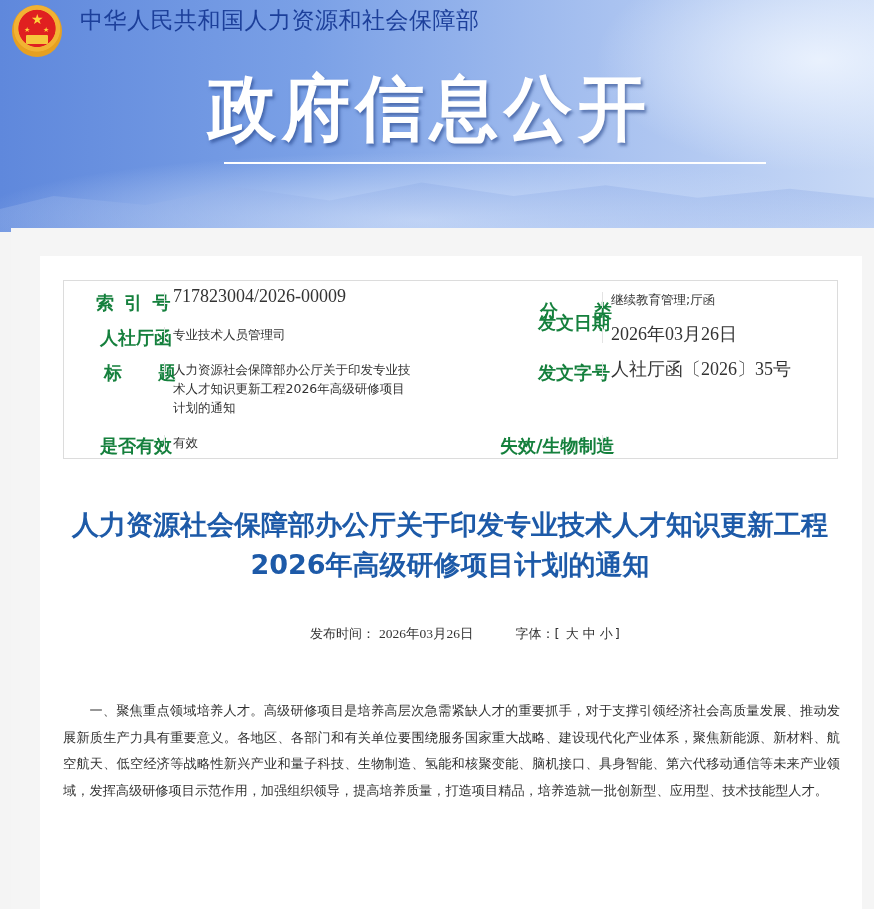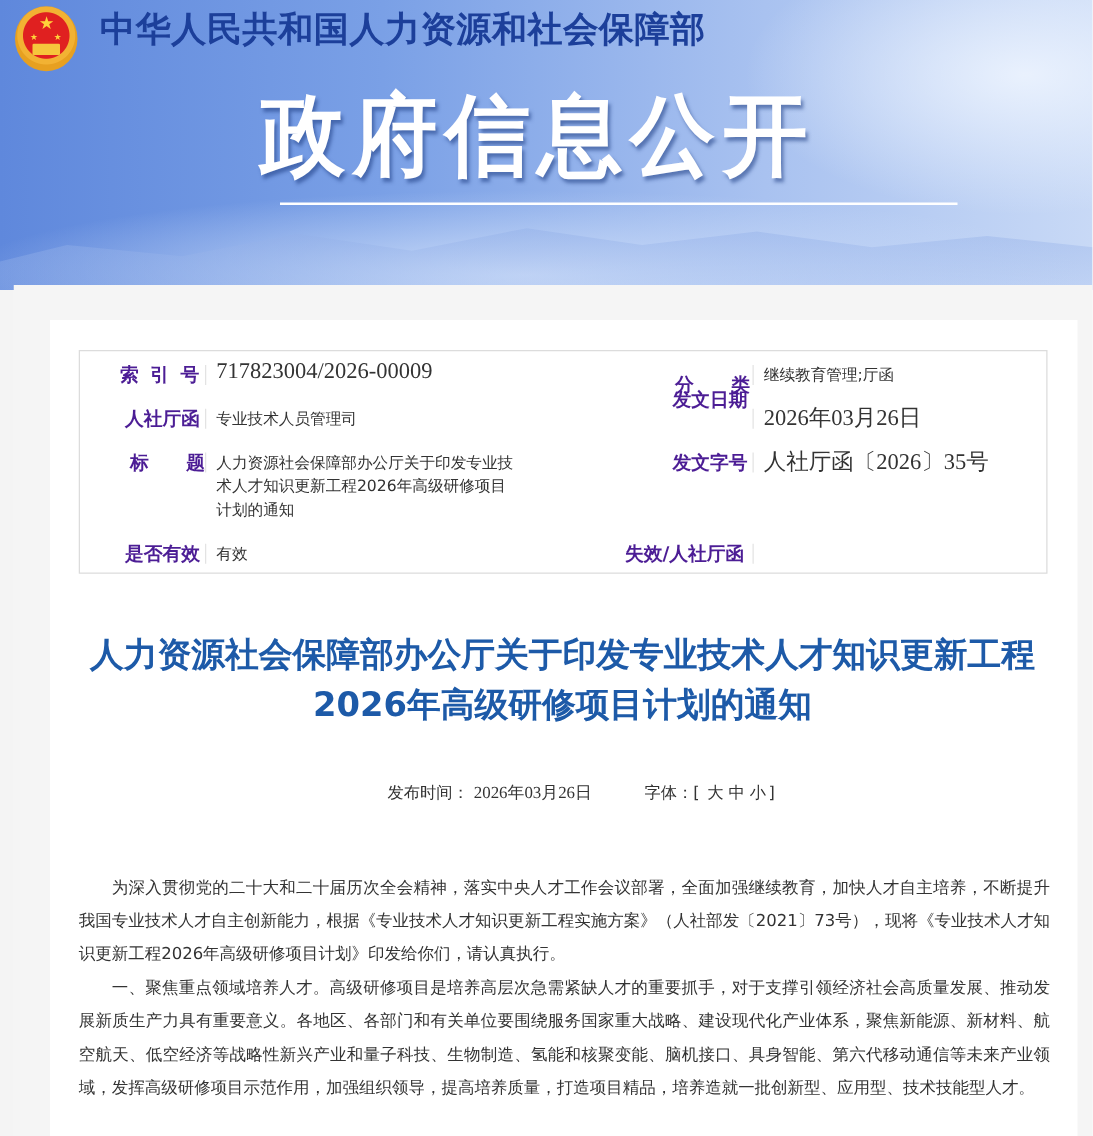--- a/index.html
+++ b/index.html
@@ -27,21 +27,21 @@
     border-radius: 50%;
     background: radial-gradient(circle at 50% 45%, #e02020 0 48%, #f2b233 50% 60%, #e7a020 62% 100%);
   }
   .emblem .star { position: absolute; color: #ffd23a; font-size: 11px; line-height: 11px; }
   .emblem .gate {
     position: absolute; left: 14px; top: 30px; width: 22px; height: 9px;
     background: #f6c63c; border-radius: 1px;
   }
   .ministry-cn {
     position: absolute; left: 80px; top: 5px;
-    font-size: 28px; font-weight: bold; color: #1c3f9a; letter-spacing: 0.5px;
+    font-size: 23px; font-weight: normal; color: #1c3f9a; letter-spacing: 0.5px;
     white-space: nowrap;
   }
   .ministry-en {
     position: absolute; left: 80px; top: 42px;
     font-family: "Liberation Sans", sans-serif;
     font-size: 11px; color: #1a2c6a; white-space: nowrap;
   }
   .banner-title {
     position: absolute; left: 208px; top: 64px;
     font-size: 68px; font-weight: bold; color: #ffffff;
@@ -59,21 +59,21 @@
   }
   .paper {
     position: absolute; left: 40px; top: 256px; width: 822px; height: 653px;
     background: #ffffff;
   }
   .meta-box {
     position: absolute; left: 63px; top: 280px; width: 775px; height: 179px;
     border: 1px solid #dcdcdc; background: #fff; box-sizing: border-box;
   }
   .meta-label {
-    position: absolute; font-size: 15px; font-weight: bold; color: #4c1d95;
+    position: absolute; font-size: 18px; font-weight: bold; color: #15803d;
     text-align: right; white-space: nowrap;
   }
   .meta-sep {
     position: absolute; width: 1px; height: 16px; background: #e3e3e3;
   }
   .meta-value {
     position: absolute; font-size: 12.5px; color: #333; line-height: 19px;
     font-family: "DejaVu Sans", sans-serif;
   }
   .meta-value.serif { font-family: "Liberation Serif", serif; font-size: 18px; }
@@ -138,27 +138,26 @@
 <div class="meta-value" style="left:611px;top:290px;">继续教育管理;厅函</div>
 
 <div class="meta-label" style="left:538px;top:311px;width:54px;">发文日期</div>
 <div class="meta-sep" style="left:602px;top:327px;"></div>
 <div class="meta-value serif" style="left:611px;top:325px;">2026年03月26日</div>
 
 <div class="meta-label" style="left:538px;top:361px;width:54px;">发文字号</div>
 <div class="meta-sep" style="left:602px;top:362px;"></div>
 <div class="meta-value serif" style="left:611px;top:360px;">人社厅函〔2026〕35号</div>
 
-<div class="meta-label" style="left:500px;top:434px;width:92px;">失效/人社厅函</div>
+<div class="meta-label" style="left:500px;top:434px;width:92px;">失效/生物制造</div>
 <div class="meta-sep" style="left:602px;top:435px;"></div>
 <div class="meta-value" style="left:611px;top:433px;"></div>
 
 <div class="doc-title">人力资源社会保障部办公厅关于印发专业技术人才知识更新工程2026年高级研修项目计划的通知</div>
 
 <div class="pub-row">
   <span>发布时间：</span><span class="date">2026年03月26日</span><span class="font-label">字体：</span><span>[</span>
   <span class="font-size-btn">大</span><span class="font-size-btn">中</span><span class="font-size-btn">小</span><span>]</span>
 </div>
 
 <div class="body-text">
-  <p class="indent">为深入贯彻党的二十大和二十届历次全会精神，落实中央人才工作会议部署，全面加强继续教育，加快人才自主培养，不断提升我国专业技术人才自主创新能力，根据《专业技术人才知识更新工程实施方案》（人社部发〔2021〕73号），现将《专业技术人才知识更新工程2026年高级研修项目计划》印发给你们，请认真执行。</p>
   <p class="indent">一、聚焦重点领域培养人才。高级研修项目是培养高层次急需紧缺人才的重要抓手，对于支撑引领经济社会高质量发展、推动发展新质生产力具有重要意义。各地区、各部门和有关单位要围绕服务国家重大战略、建设现代化产业体系，聚焦新能源、新材料、航空航天、低空经济等战略性新兴产业和量子科技、生物制造、氢能和核聚变能、脑机接口、具身智能、第六代移动通信等未来产业领域，发挥高级研修项目示范作用，加强组织领导，提高培养质量，打造项目精品，培养造就一批创新型、应用型、技术技能型人才。</p>
 </div>
 
 </body></html>

